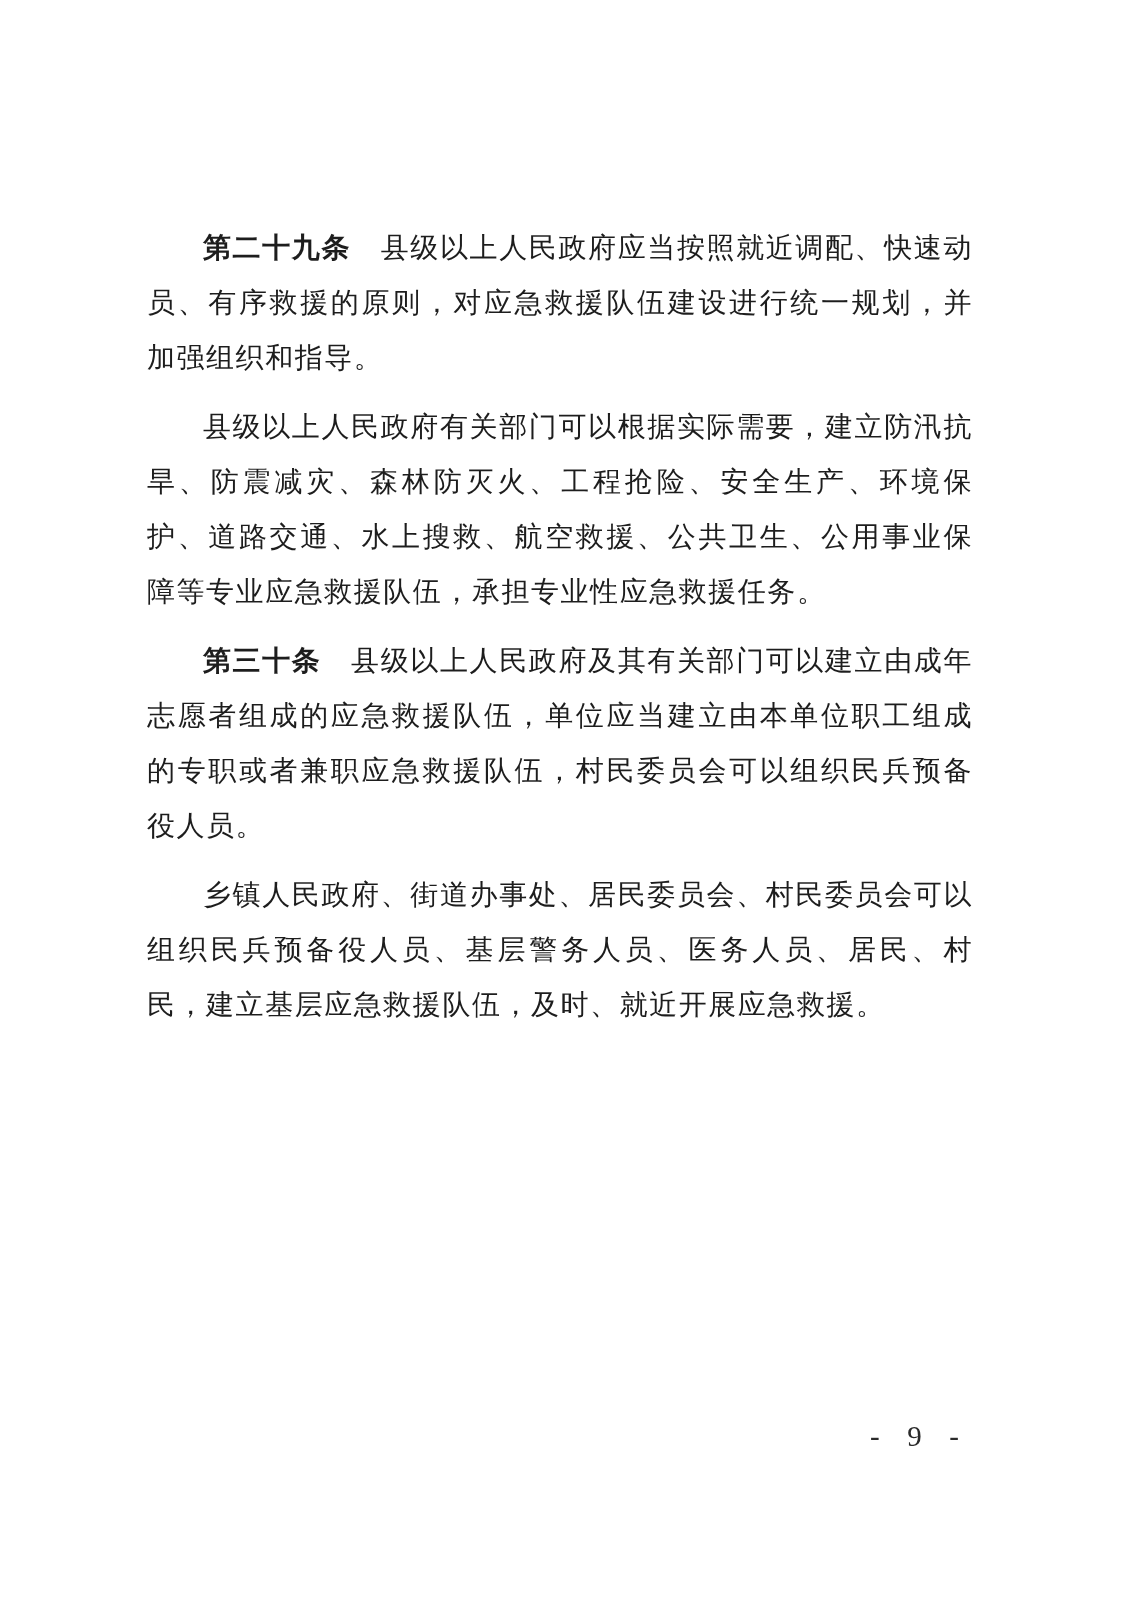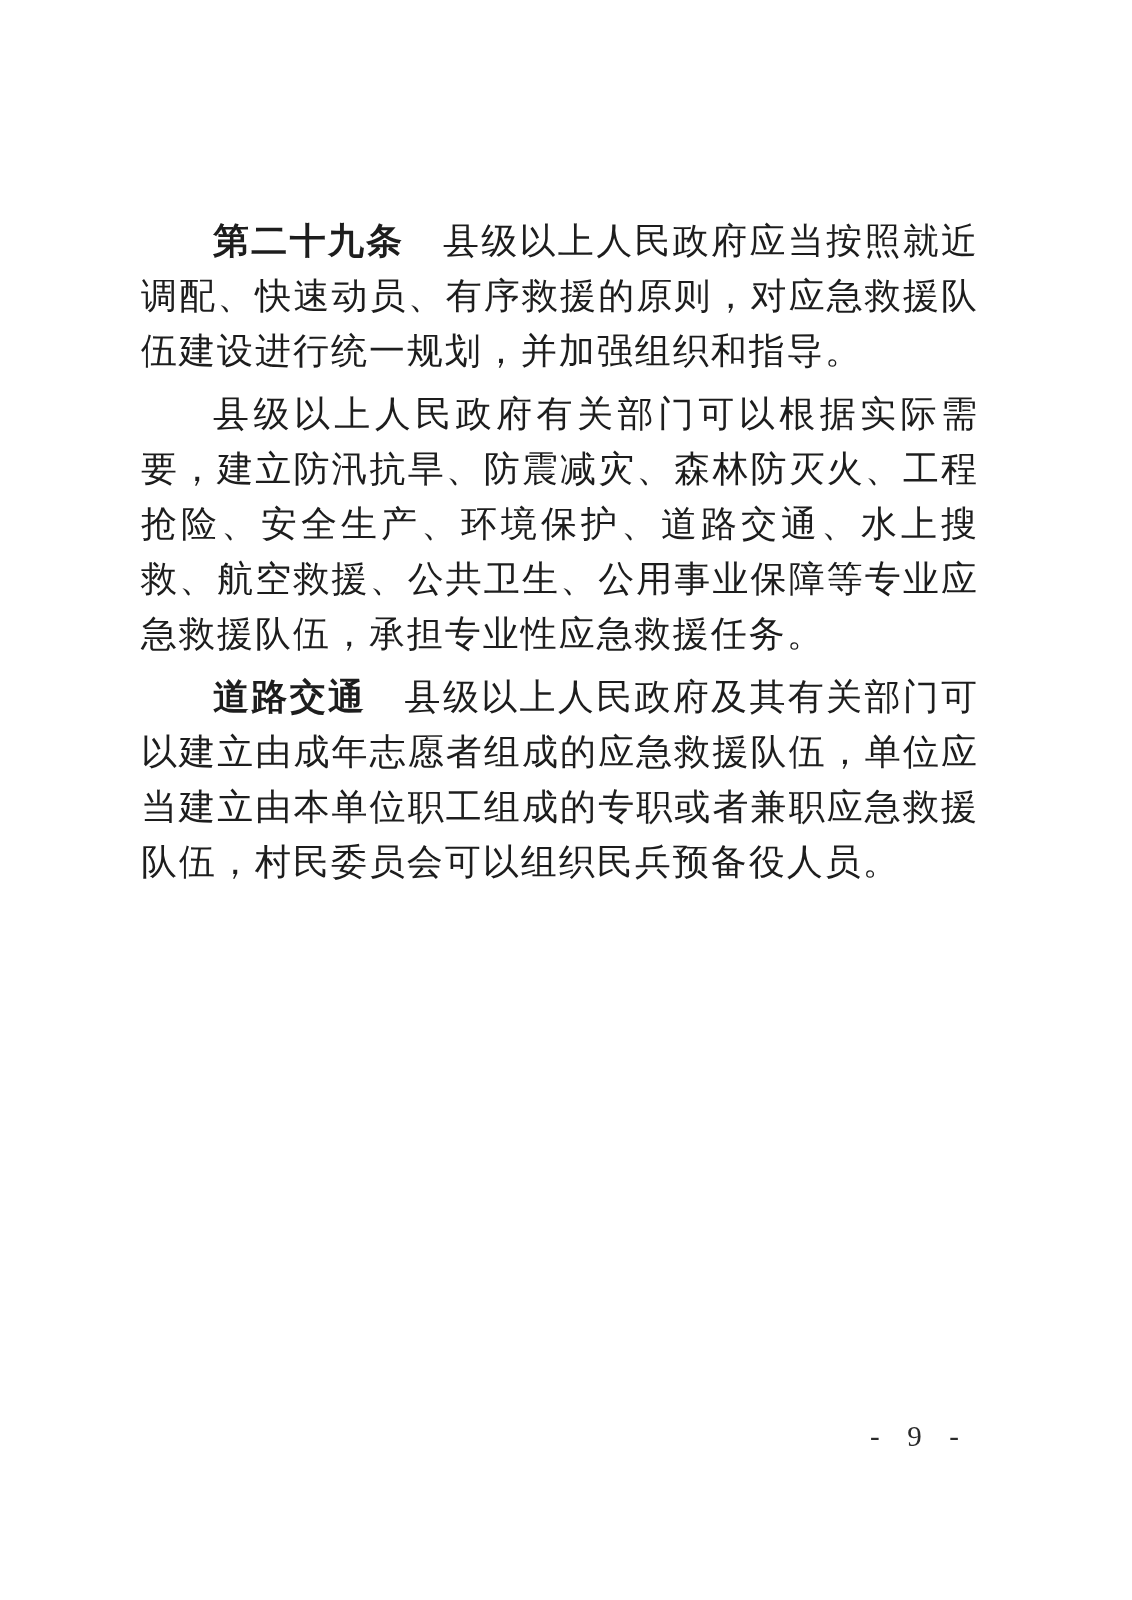--- a/index.html
+++ b/index.html
@@ -14,23 +14,23 @@
     font-family: "Liberation Serif", "DejaVu Serif", serif;
     overflow: hidden;
   }
   .doc-body {
     position: absolute;
     left: 133px;
     top: 206px;
     width: 854px;
   }
   .para {
-    margin: 8px;
+    margin: 14px;
     padding: 0;
-    font-size: 36px;
+    font-size: 28px;
     line-height: 55px;
     color: #1d1d1d;
     text-align: justify;
     text-indent: 2em;
     letter-spacing: 0.055em;
     word-break: break-all;
   }
   .article-lead {
     font-weight: bold;
   }
@@ -47,16 +47,17 @@
     letter-spacing: 0.35em;
     white-space: pre;
   }
 </style>
 </head>
 <body>
 
 <div class="doc-body">
   <p class="para"><span class="article-lead">第二十九条</span><span>县级以上人民政府应当按照就近调配、快速动员、有序救援的原则，对应急救援队伍建设进行统一规划，并加强组织和指导。</span></p>
   <p class="para"><span class="article-lead"></span><span>县级以上人民政府有关部门可以根据实际需要，建立防汛抗旱、防震减灾、森林防灭火、工程抢险、安全生产、环境保护、道路交通、水上搜救、航空救援、公共卫生、公用事业保障等专业应急救援队伍，承担专业性应急救援任务。</span></p>
-  <p class="para"><span class="article-lead">道路交通</span><span>县级以上人民政府及其有关部门可以建立由成年志愿者组成的应急救援队伍，单位应当建立由本单位职工组成的专职或者兼职应急救援队伍，村民委员会可以组织民兵预备役人员。</span></p>
+  <p class="para"><span class="article-lead">第三十条</span><span>县级以上人民政府及其有关部门可以建立由成年志愿者组成的应急救援队伍，单位应当建立由本单位职工组成的专职或者兼职应急救援队伍，村民委员会可以组织民兵预备役人员。</span></p>
+  <p class="para"><span class="article-lead"></span><span>乡镇人民政府、街道办事处、居民委员会、村民委员会可以组织民兵预备役人员、基层警务人员、医务人员、居民、村民，建立基层应急救援队伍，及时、就近开展应急救援。</span></p>
 </div>
 
 <div class="page-number">- 9 -</div>
 
 </body></html>

